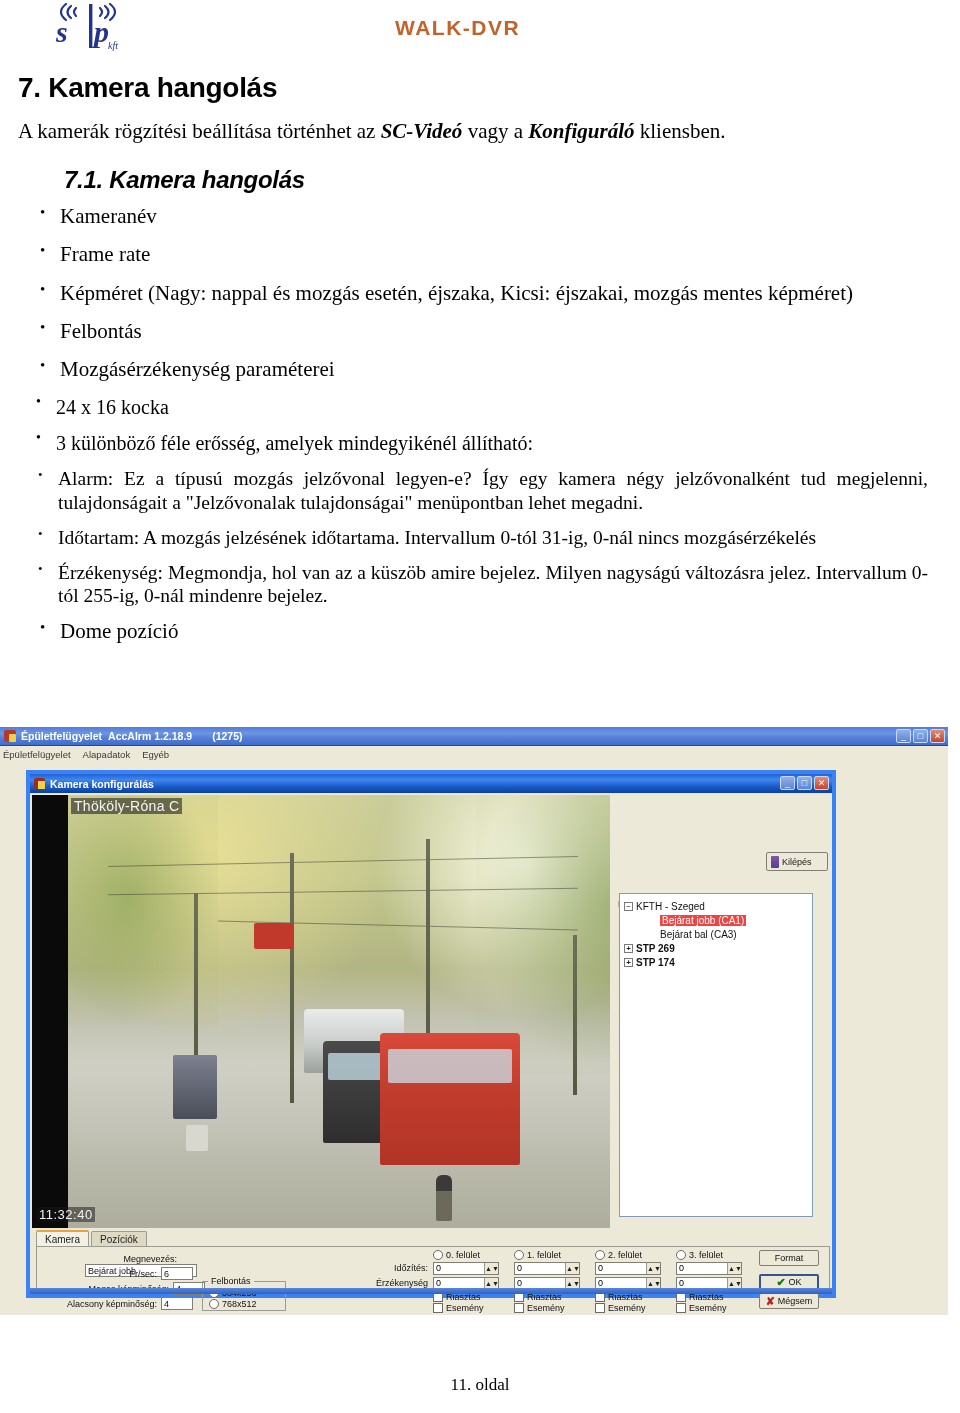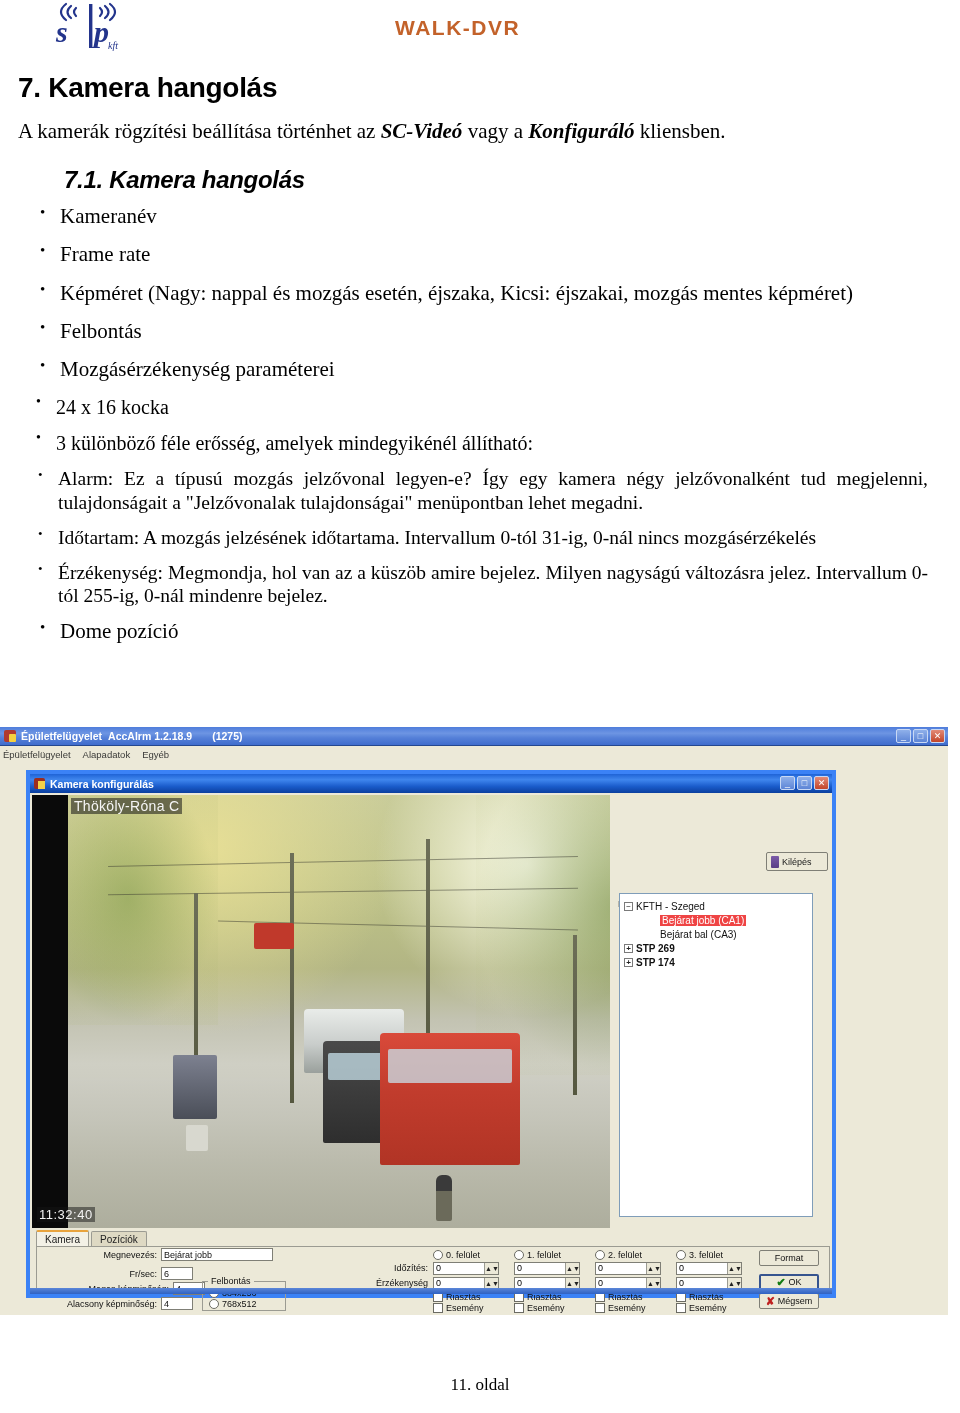--- a/index.html
+++ b/index.html
@@ -726,21 +726,21 @@
       </div>
 
       <div class="form-area">
         <div class="tabs">
           <div class="tab active">Kamera</div>
           <div class="tab">Pozíciók</div>
         </div>
 
         <div class="tab-panel">
 
-          <div class="fld-row" style="left:44px; top:1px;">
+          <div class="fld-row" style="left:44px; top:7px;flex-direction:column;">
             <span class="fld-label" style="width:76px;">Megnevezés:</span>
             <span class="txtbox" style="width:112px;">Bejárat jobb</span>
           </div>
 
           <div class="fld-row" style="left:44px; top:20px;">
             <span class="fld-label" style="width:76px;">Fr/sec:</span>
             <span class="txtbox" style="width:32px;">6</span>
           </div>
 
           <div class="fld-row" style="left:26px; top:35px;">

